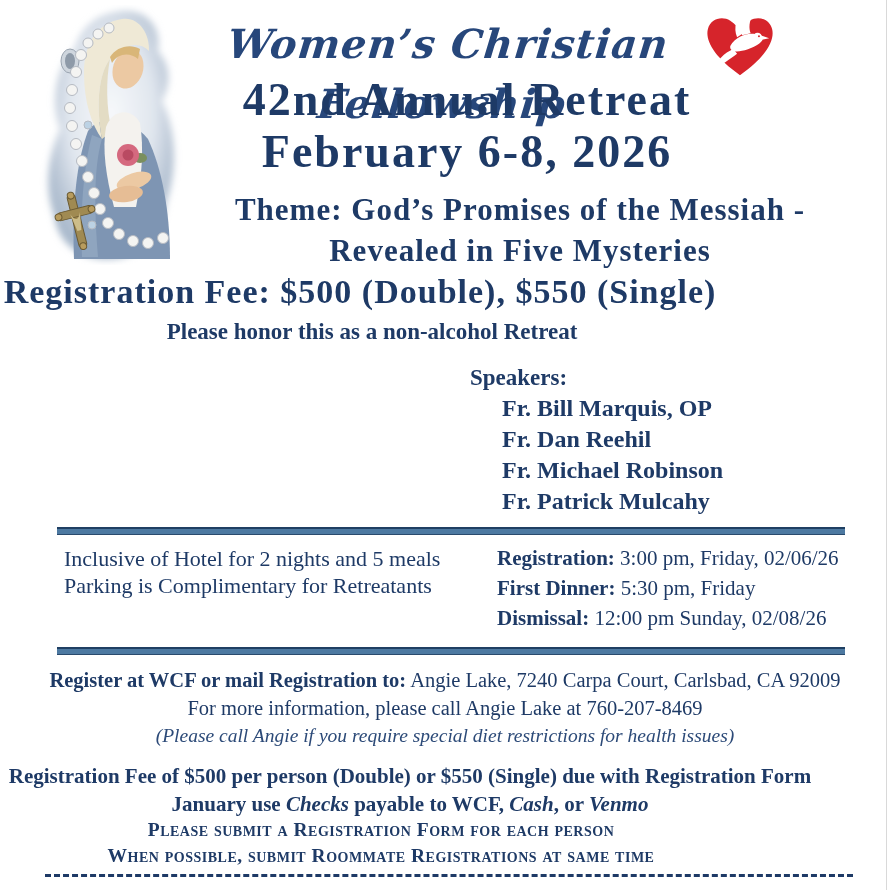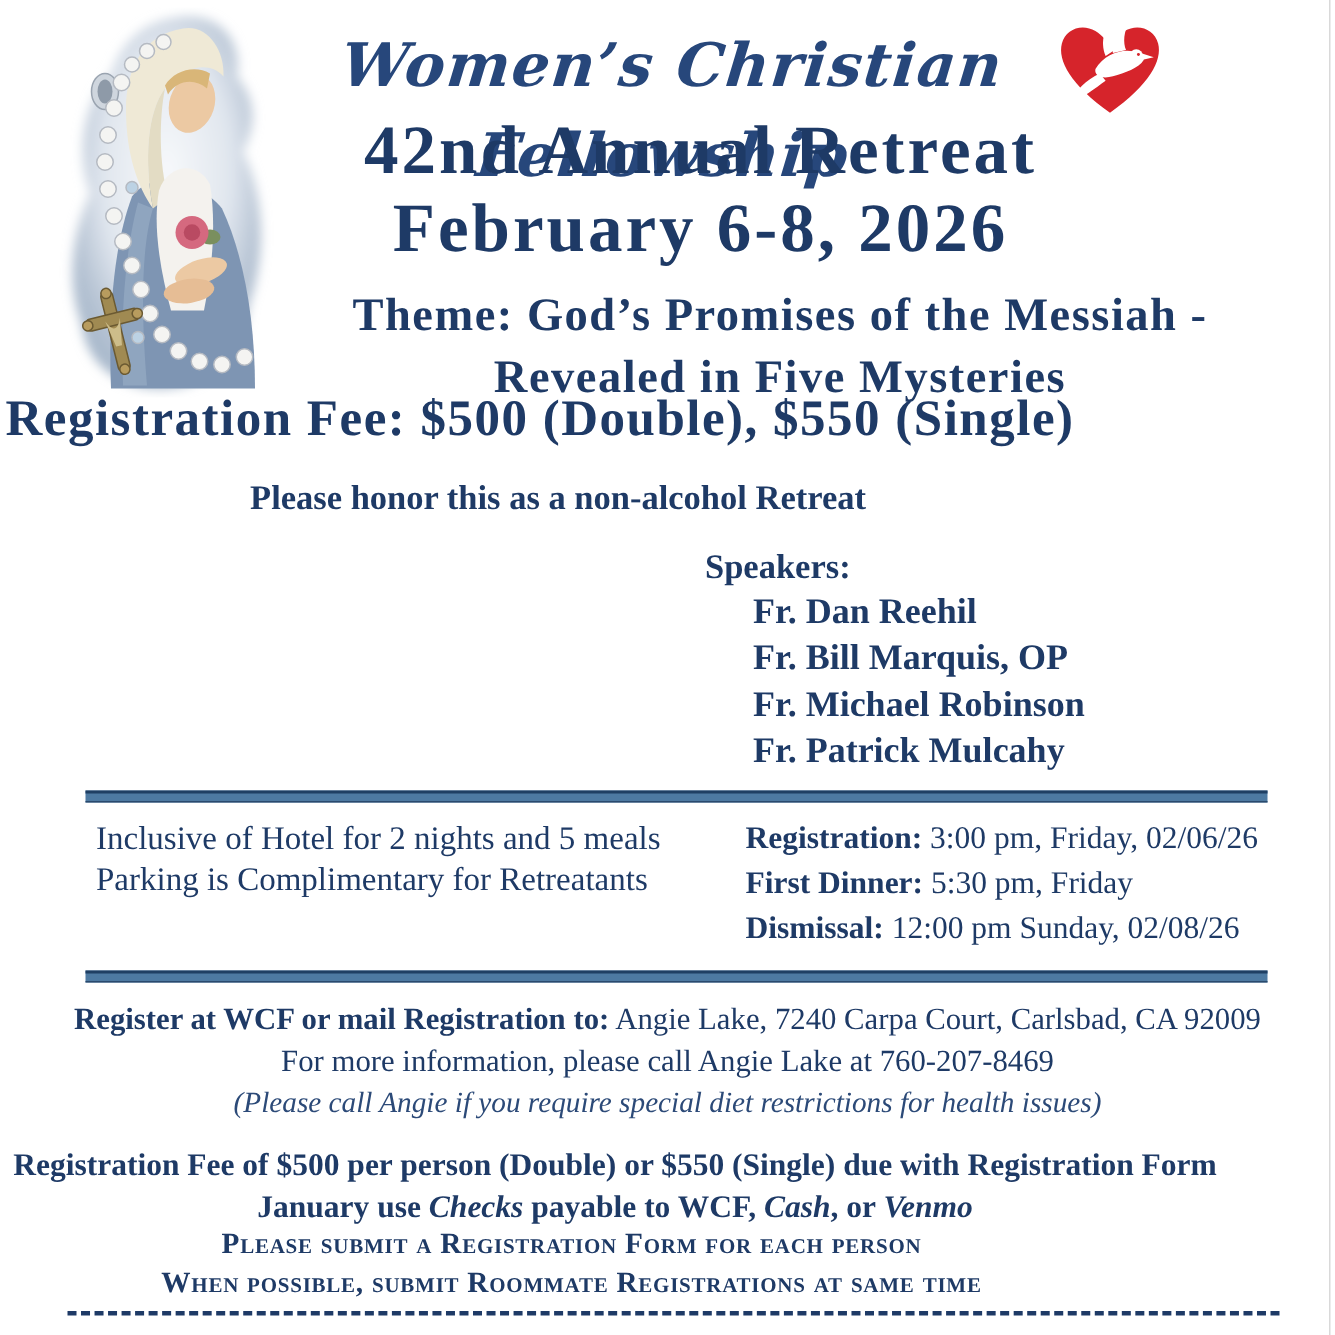--- a/index.html
+++ b/index.html
@@ -19,21 +19,21 @@
   }
   .logo{top:11px;left:701px;width:78px;height:70px;}
   .madonna{top:5px;left:36px;width:170px;height:260px;}
 
   .h1{top:74px;left:22px;width:890px;font-size:46px;line-height:52px;
       font-weight:bold;letter-spacing:2px;text-align:center;}
   .h2{top:126px;left:22px;width:890px;font-size:46px;line-height:52px;
       font-weight:bold;letter-spacing:2px;text-align:center;}
   .theme{top:189px;left:120px;width:800px;font-size:31px;line-height:41px;
       font-weight:bold;letter-spacing:1px;text-align:center;}
-  .regfee{top:260px;left:0;width:720px;font-size:34px;line-height:40px;
+  .regfee{top:272px;left:0;width:720px;font-size:34px;line-height:40px;
       font-weight:bold;letter-spacing:1px;text-align:center;}
   .honor{top:318px;left:0;width:744px;font-size:23px;line-height:28px;
       font-weight:bold;text-align:center;}
 
   .venue{top:365px;left:78px;font-size:23px;line-height:27px;font-weight:bold;}
   .speakers{top:362px;left:470px;font-size:23px;line-height:31px;font-weight:bold;}
   .speakers .name{padding-left:32px;font-size:24px;}
 
   .divider{height:5px;background:#4d79a1;border-top:2px solid #1f3f63;border-bottom:1px solid #2a4a6d;}
   .div1{top:527px;left:57px;width:788px;}
@@ -157,22 +157,22 @@
     <div>Theme: God’s Promises of the Messiah -</div>
     <div>Revealed in Five Mysteries</div>
   </div>
 
   <div class="abs regfee">Registration Fee: $500 (Double), $550 (Single)</div>
   <div class="abs honor">Please honor this as a non-alcohol Retreat</div>
 
 
   <div class="abs speakers">
     <div>Speakers:</div>
+    <div class="name">Fr. Bill Marquis, OP</div>
     <div class="name">Fr. Dan Reehil</div>
-    <div class="name">Fr. Bill Marquis, OP</div>
     <div class="name">Fr. Michael Robinson</div>
     <div class="name">Fr. Patrick Mulcahy</div>
   </div>
 
   <div class="abs divider div1"></div>
 
   <div class="abs cost">
     <div>Inclusive of Hotel for 2 nights and 5 meals</div>
     <div>Parking is Complimentary for Retreatants</div>
   </div>

